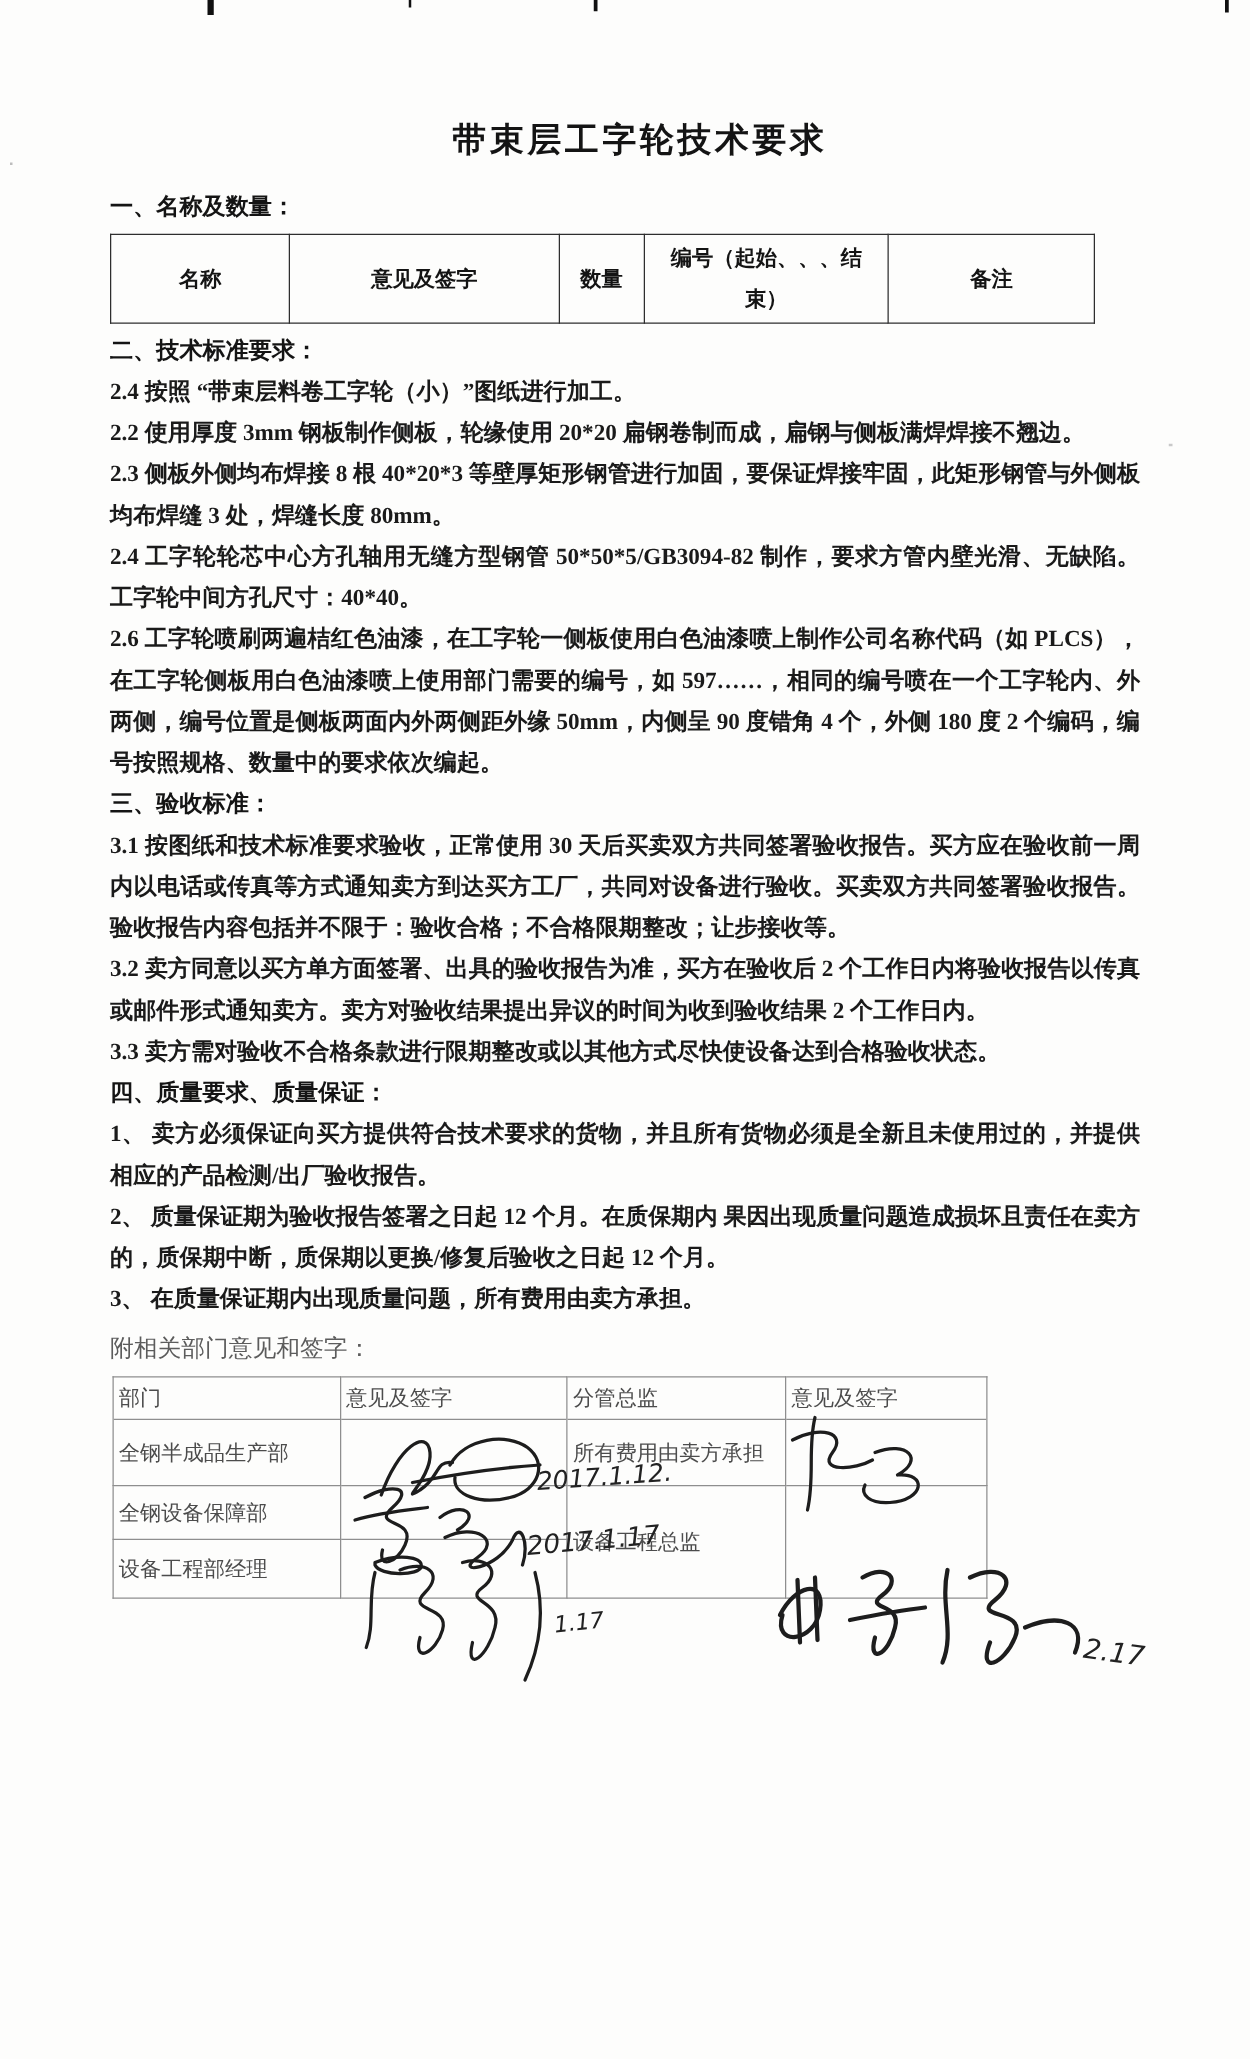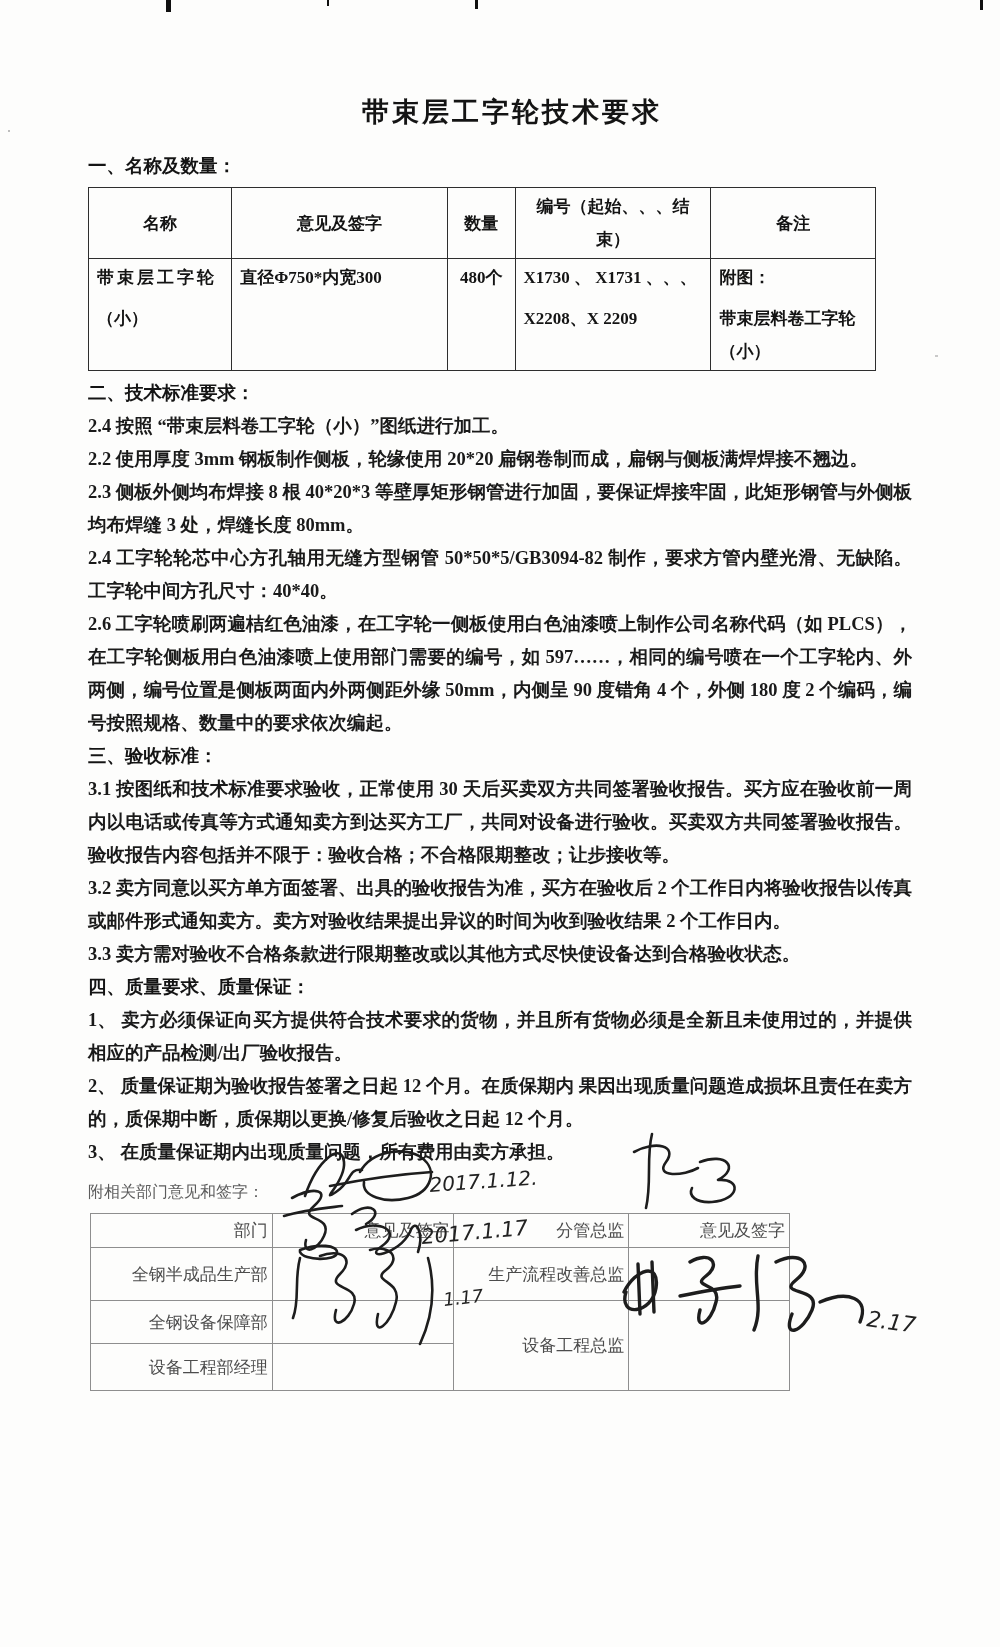--- a/index.html
+++ b/index.html
@@ -63,33 +63,33 @@
   .c-code{width:24.9%;}
   .c-note{width:20.9%;}
   .cell-l2{margin-top:8px;}
   .name-l1{letter-spacing:3px;}
   td.qty{text-align:center;}
 
   
   .sign-note{
     margin-top:6px;
     color:#5c5c5c;
-    font-size:16px;
+    font-size:19px;
   }
   table.sig{
     border-collapse:collapse;
     width:700px;
     margin:5px 0 0 2px;
     table-layout:fixed;
     font-size:17px;
     color:#4c4c4c;
   }
   table.sig th, table.sig td{
     border:1px solid #8e8e8e;
-    text-align:right;
+    text-align:left;
     vertical-align:middle;
     font-weight:normal;
     padding:0 4px;
   }
   table.sig th{height:30px;border-bottom-style:dashed;}
   .sig-r1 td{height:52px;border-style:dashed solid;}
   .sig-r2 td{height:42px;border-style:dashed solid;}
   .sig-r3 td{height:46px;border-style:dashed solid;}
   .col-dept{width:26%;}
   .col-sign1{width:26%;}
@@ -136,36 +136,20 @@
           <col class="c-note">
       </colgroup>
       <tbody>
           <tr>
         <th>名称</th>
         <th>意见及签字</th>
         <th>数量</th>
         <th>编号（起始、、、结束）</th>
         <th>备注</th>
       </tr>
-      <tr>
-        <td>
-          <div class="name-l1">带束层工字轮</div>
-          <div class="cell-l2">（小）</div>
-        </td>
-        <td>直径Φ750*内宽300</td>
-        <td class="qty">480个</td>
-        <td>
-          <div>X1730 、 X1731 、、、</div>
-          <div class="cell-l2">X2208、X 2209</div>
-        </td>
-        <td>
-          <div>附图：</div>
-          <div class="cell-l2">带束层料卷工字轮（小）</div>
-        </td>
-      </tr>
     </tbody>
       </table>
 
     <p class="sec-heading">二、技术标准要求：</p>
     <p class="par">2.4 按照 “带束层料卷工字轮（小）”图纸进行加工。</p>
     <p class="par">2.2 使用厚度 3mm 钢板制作侧板，轮缘使用 20*20 扁钢卷制而成，扁钢与侧板满焊焊接不翘边。</p>
     <p class="par">2.3 侧板外侧均布焊接 8 根 40*20*3 等壁厚矩形钢管进行加固，要保证焊接牢固，此矩形钢管与外侧板均布焊缝 3 处，焊缝长度 80mm。</p>
     <p class="par">2.4 工字轮轮芯中心方孔轴用无缝方型钢管 50*50*5/GB3094-82 制作，要求方管内壁光滑、无缺陷。工字轮中间方孔尺寸：40*40。</p>
     <p class="par">2.6 工字轮喷刷两遍桔红色油漆，在工字轮一侧板使用白色油漆喷上制作公司名称代码（如 PLCS），在工字轮侧板用白色油漆喷上使用部门需要的编号，如 597……，相同的编号喷在一个工字轮内、外两侧，编号位置是侧板两面内外两侧距外缘 50mm，内侧呈 90 度错角 4 个，外侧 180 度 2 个编码，编号按照规格、数量中的要求依次编起。</p>
 
@@ -191,21 +175,21 @@
       <tbody>
           <tr>
         <th>部门</th>
         <th>意见及签字</th>
         <th>分管总监</th>
         <th>意见及签字</th>
       </tr>
       <tr class="sig-r1">
         <td>全钢半成品生产部</td>
         <td></td>
-        <td>生产流程改善总监</td>
+        <td>所有费用由卖方承担</td>
         <td></td>
       </tr>
       <tr class="sig-r2">
         <td>全钢设备保障部</td>
         <td></td>
         <td rowspan="2">设备工程总监</td>
         <td rowspan="2"></td>
       </tr>
       <tr class="sig-r3">
         <td>设备工程部经理</td>

